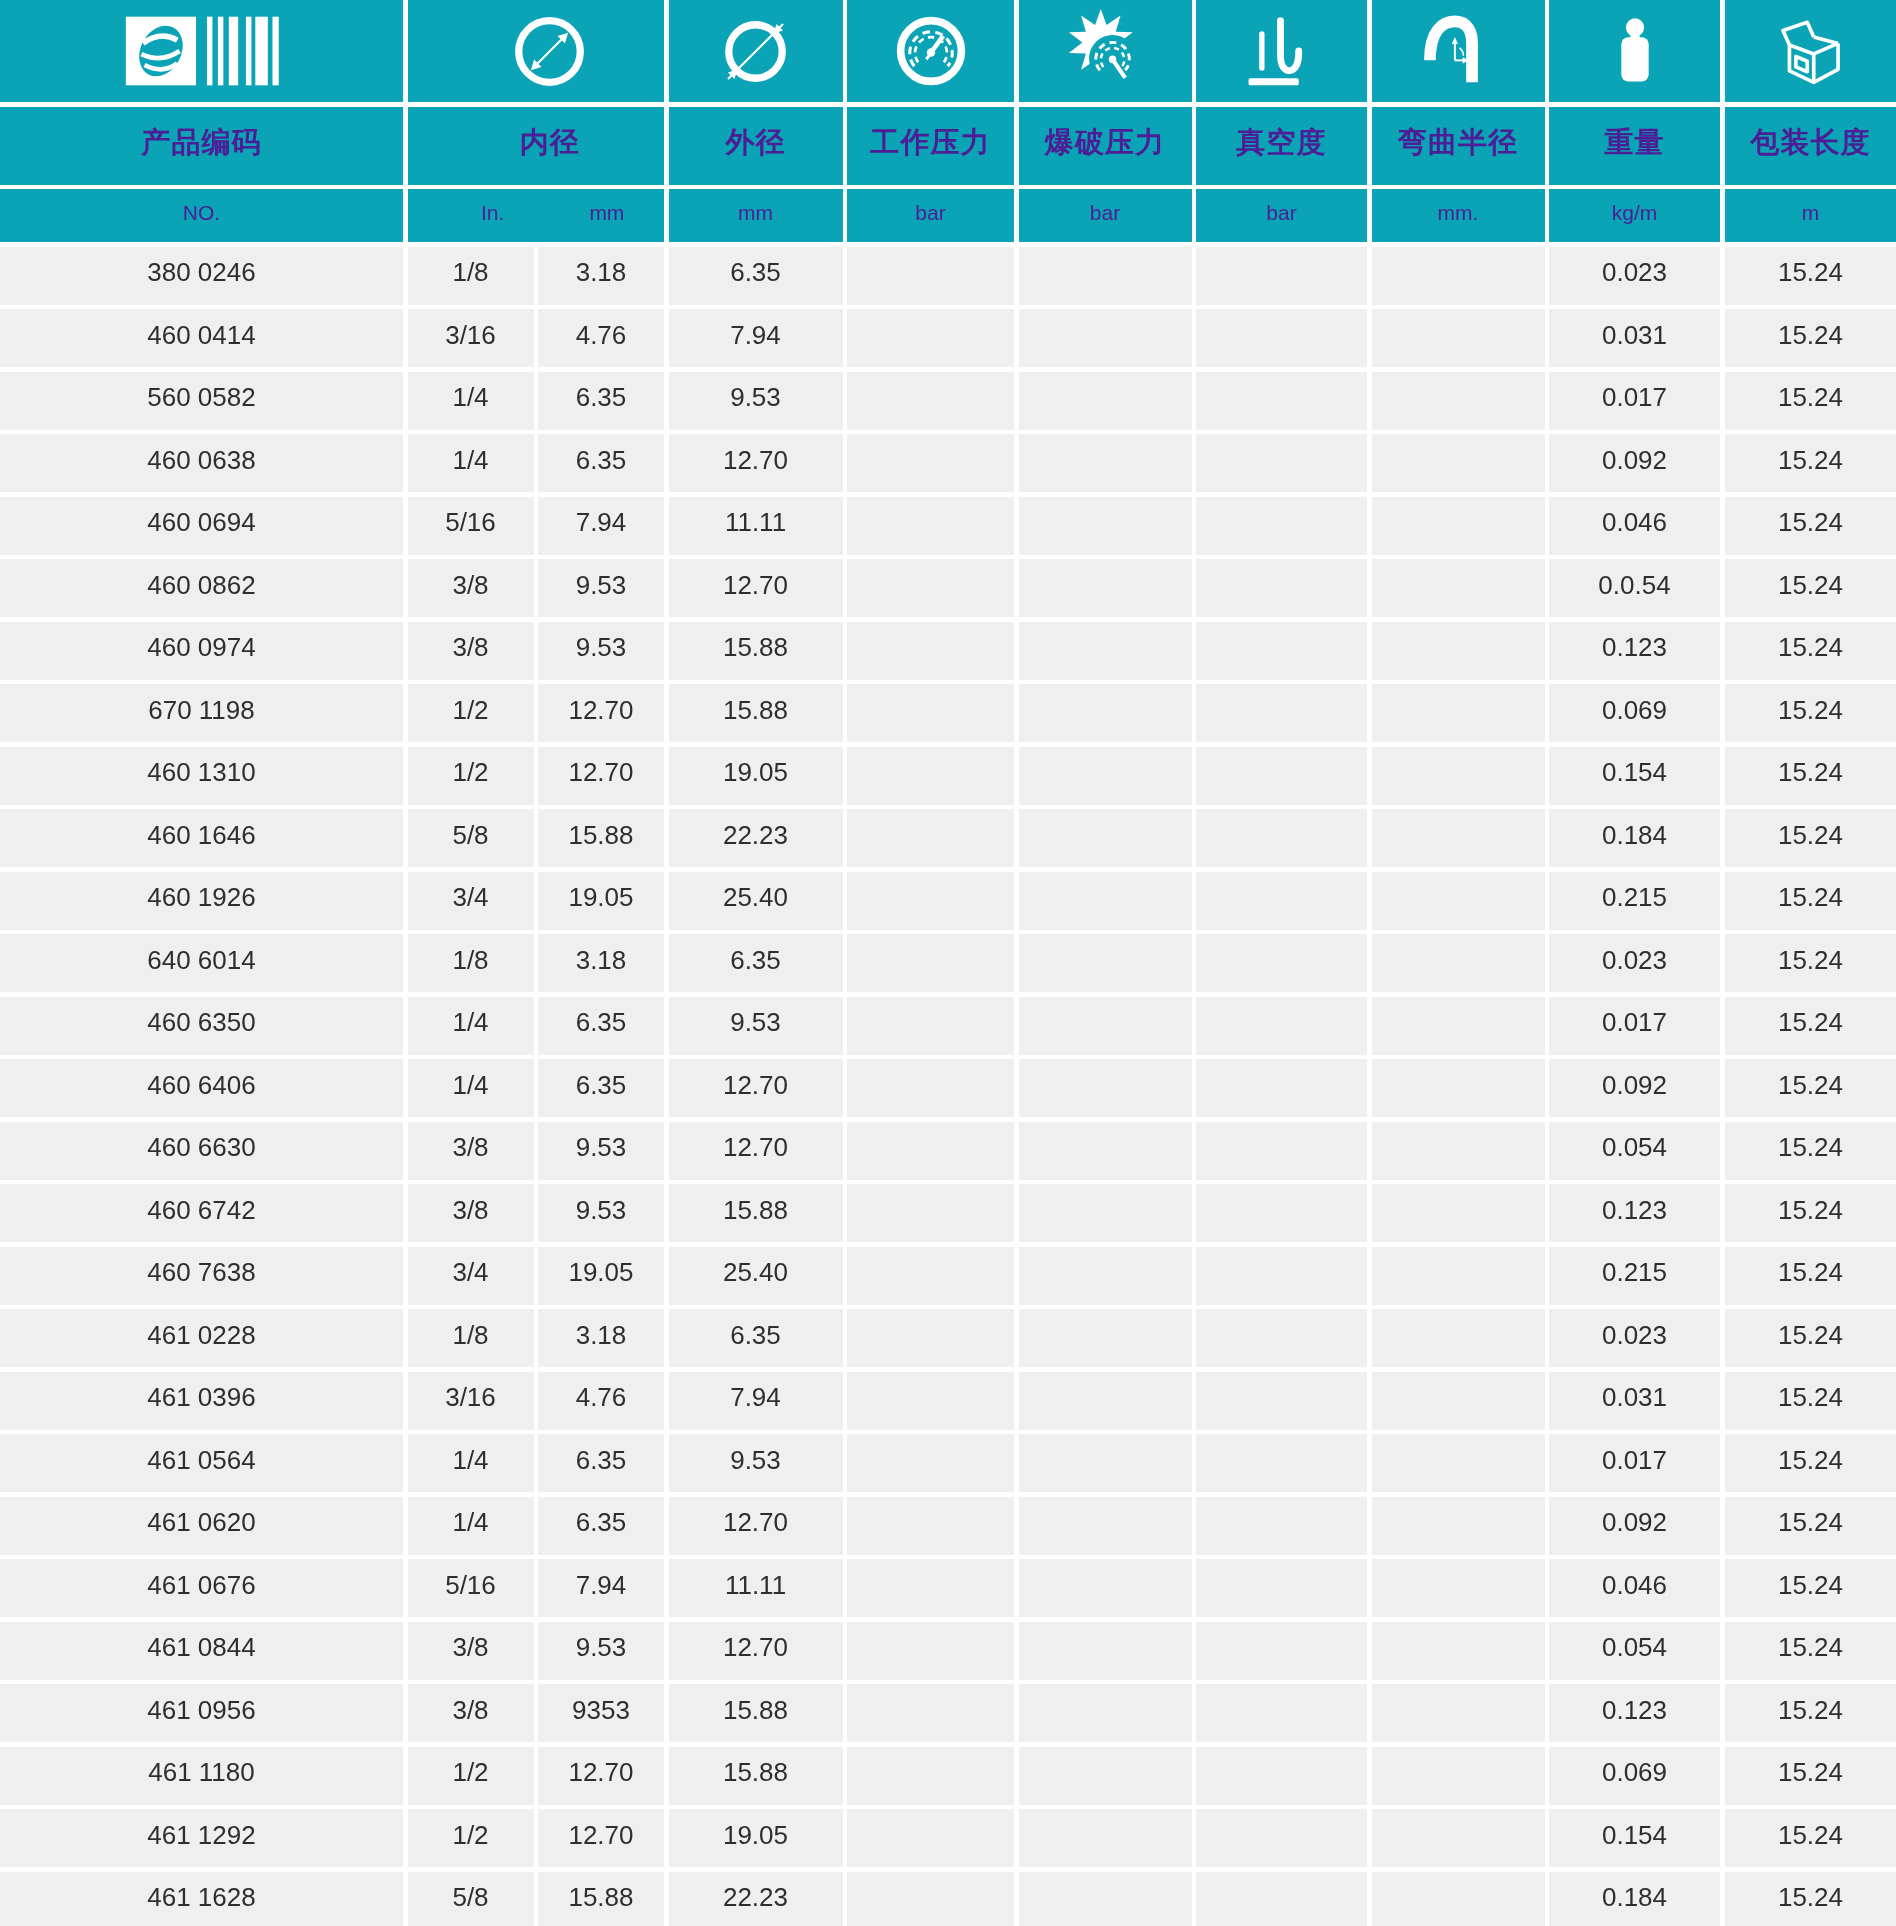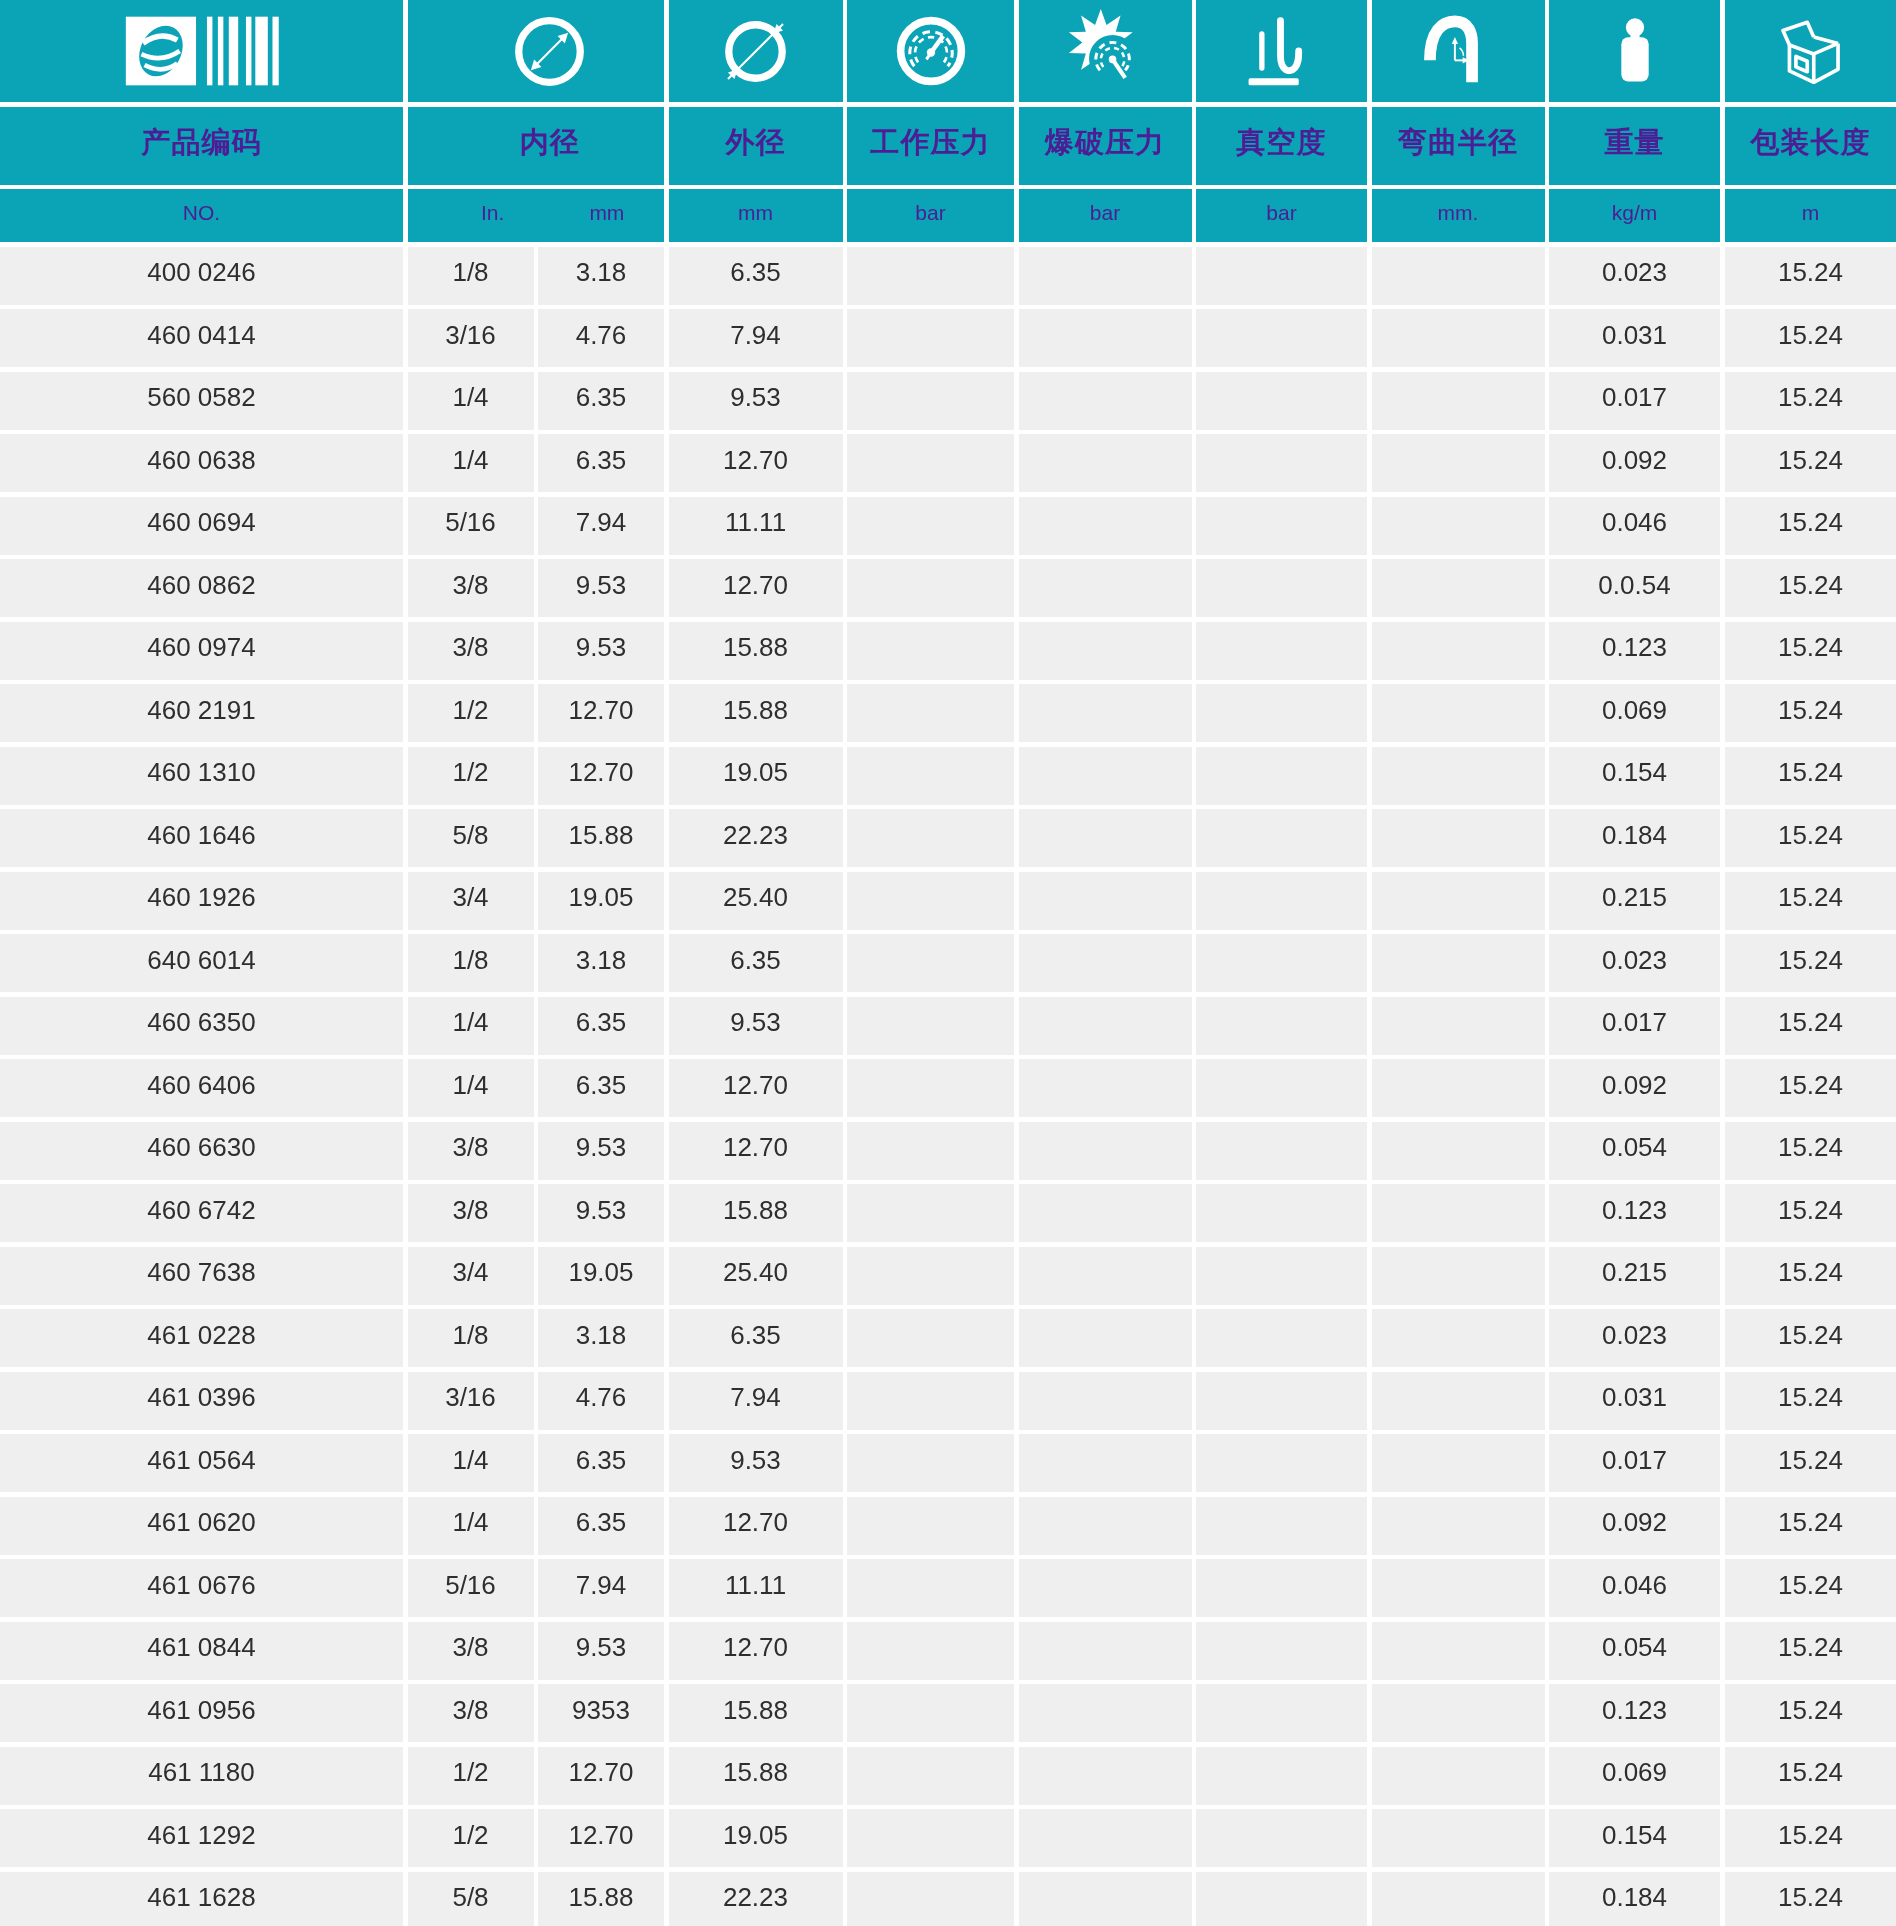--- a/index.html
+++ b/index.html
@@ -166,21 +166,21 @@
   </div>
   <div class="c th unit">mm</div>
   <div class="c th unit">bar</div>
   <div class="c th unit">bar</div>
   <div class="c th unit">bar</div>
   <div class="c th unit">mm.</div>
   <div class="c th unit">kg/m</div>
   <div class="c th unit">m</div>
 
   <div style="display:contents">
-    <div class="c td">400 0246</div>
+    <div class="c td">380 0246</div>
     <div class="c td">1/8</div>
     <div class="c td">3.18</div>
     <div class="c td">6.35</div>
     <div class="c td"></div>
     <div class="c td"></div>
     <div class="c td"></div>
     <div class="c td"></div>
     <div class="c td">0.023</div>
     <div class="c td">15.24</div>
   </div>
@@ -257,21 +257,21 @@
     <div class="c td">15.88</div>
     <div class="c td"></div>
     <div class="c td"></div>
     <div class="c td"></div>
     <div class="c td"></div>
     <div class="c td">0.123</div>
     <div class="c td">15.24</div>
   </div>
 
   <div style="display:contents">
-    <div class="c td">460 2191</div>
+    <div class="c td">670 1198</div>
     <div class="c td">1/2</div>
     <div class="c td">12.70</div>
     <div class="c td">15.88</div>
     <div class="c td"></div>
     <div class="c td"></div>
     <div class="c td"></div>
     <div class="c td"></div>
     <div class="c td">0.069</div>
     <div class="c td">15.24</div>
   </div>

